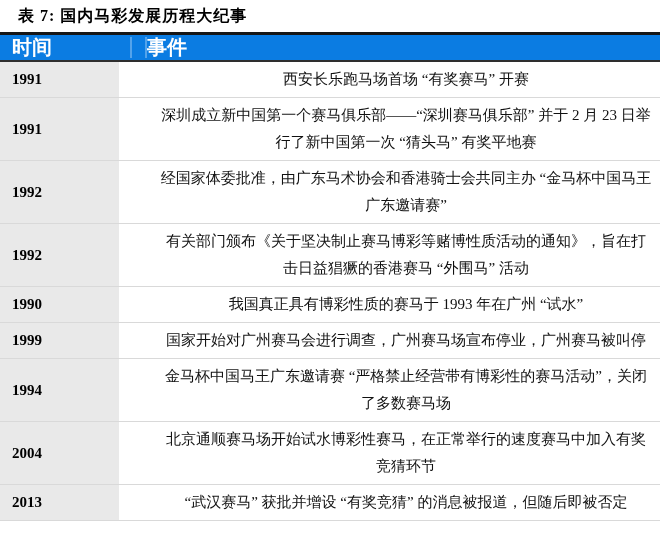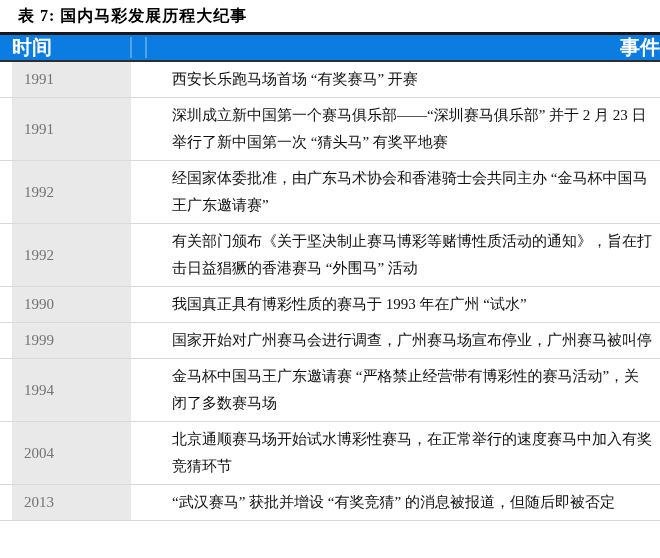--- a/index.html
+++ b/index.html
@@ -34,21 +34,21 @@
     font-weight: bold;
     font-size: 20px;
     align-items: center;
   }
   .th-time {
     width: 147px;
     padding-left: 12px;
   }
   .th-event {
     flex: 1;
-    text-align: right;
+    text-align: left;
   }
   .thead .vline {
     position: absolute;
     top: 2px; bottom: 2px;
     width: 2px;
     background: rgba(255,255,255,0.30);
   }
   .thead .vline.v1 { left: 130px; }
   .thead .vline.v2 { left: 145px; }
 
@@ -57,31 +57,31 @@
     border-bottom: 1px solid var(--sep, #d9d9d9);
     background: #ffffff;
   }
   .cell-year {
     width: 119px;
     flex: 0 0 119px;
     background: var(--time-bg, #e9e9e9);
     display: flex;
     align-items: center;
     padding-left: 12px;
-    font-weight: normal;
+    font-weight: bold;
     font-size: 15px;
-    color: #737373;
-    margin-left: 12px;
+    color: #000000;
   }
   .cell-event {
     flex: 1;
     padding: 4px 8px 4px 41px;
     font-size: 15px;
     line-height: 27px;
     color: #111;
+    text-align: center;
   }
 </style>
 </head>
 <body>
 
 <div class="page">
 
   <div class="doc-title">表 7:  国内马彩发展历程大纪事</div>
 
   <div class="table">

